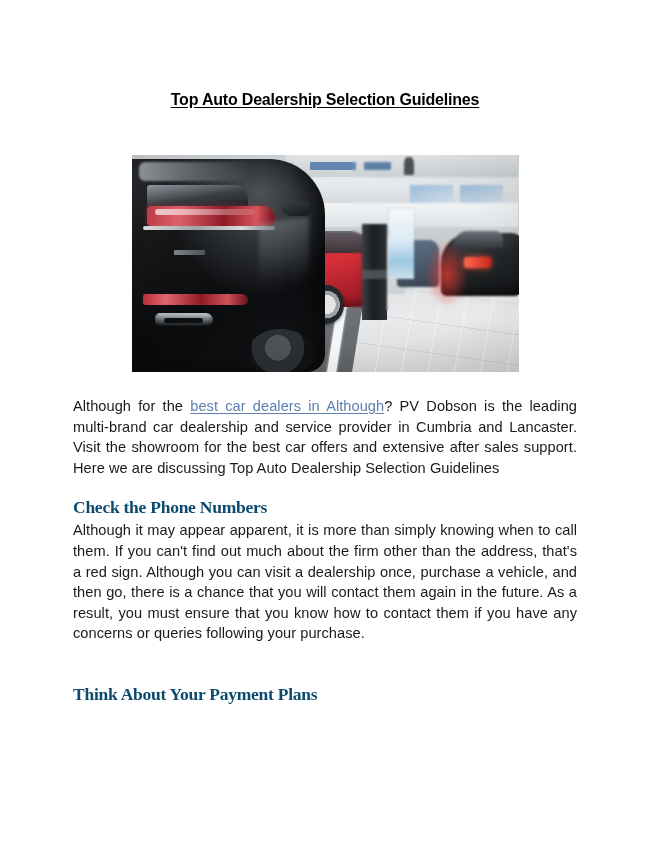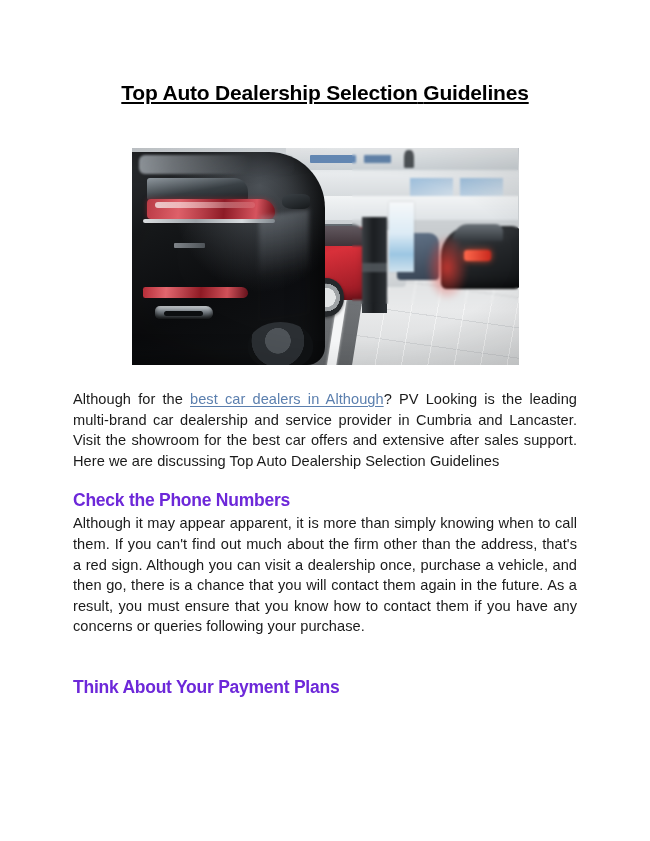--- a/index.html
+++ b/index.html
@@ -26,28 +26,28 @@
 
   .content {
     position: absolute;
     left: 73px;
     top: 72px;
     width: 504px;
   }
 
   
   .doc-title {
-    font-size: 21px;
+    font-size: 16px;
     font-weight: bold;
     line-height: 31px;
     text-align: center;
     text-decoration: underline;
     text-underline-offset: 2px;
     letter-spacing: -0.2px;
-    margin: 5px 0 0 0;
+    margin: 12px 0 0 0;
     padding: 0 18px;
     color: #000;
   }
 
   
   .figure-wrap {
     margin-top: 40px;
     display: flex;
     justify-content: center;
   }
@@ -300,23 +300,24 @@
     color: #1a1a1a;
     margin: 0;
     letter-spacing: 0.05px;
   }
   .lead-para { margin-top: 24px; }
 
   .sec-heading {
     font-size: 17.5px;
     font-weight: bold;
     line-height: 22px;
-    color: #6d28d9;
+    color: #0c4a6e;
     margin: 18px 0 2px 0;
     letter-spacing: -0.25px;
+    font-family: Liberation Serif, serif;
   }
   .sec-heading.second { margin-top: 39px; }
 
   .inline-link {
     color: #5b7fae;
     text-decoration: underline;
     text-underline-offset: 1.5px;
   }
 </style>
 </head>
@@ -379,21 +380,21 @@
           <div class="bc-exhaust"></div>
           <div class="bc-exhaust-hole"></div>
           <div class="bc-wheel"></div>
 
           <div class="blur-soft"></div>
           <div class="vignette"></div>
         </div>
       </div>
     </div>
 
-    <p class="body-para lead-para"><span>Although for the </span><a class="inline-link" href="#">best car dealers in Although</a><span>? PV Looking is the leading multi-brand car dealership and service provider in Cumbria and Lancaster. Visit the showroom for the best car offers and extensive after sales support. Here we are discussing Top Auto Dealership Selection Guidelines</span></p>
+    <p class="body-para lead-para"><span>Although for the </span><a class="inline-link" href="#">best car dealers in Although</a><span>? PV Dobson is the leading multi-brand car dealership and service provider in Cumbria and Lancaster. Visit the showroom for the best car offers and extensive after sales support. Here we are discussing Top Auto Dealership Selection Guidelines</span></p>
 
     <h2 class="sec-heading">Check the Phone Numbers</h2>
     <p class="body-para">Although it may appear apparent, it is more than simply knowing when to call them. If you can't find out much about the firm other than the address, that's a red sign. Although you can visit a dealership once, purchase a vehicle, and then go, there is a chance that you will contact them again in the future. As a result, you must ensure that you know how to contact them if you have any concerns or queries following your purchase.</p>
 
     <h2 class="sec-heading second">Think About Your Payment Plans</h2>
 
   </div>
 </div>
 
 </body></html>

